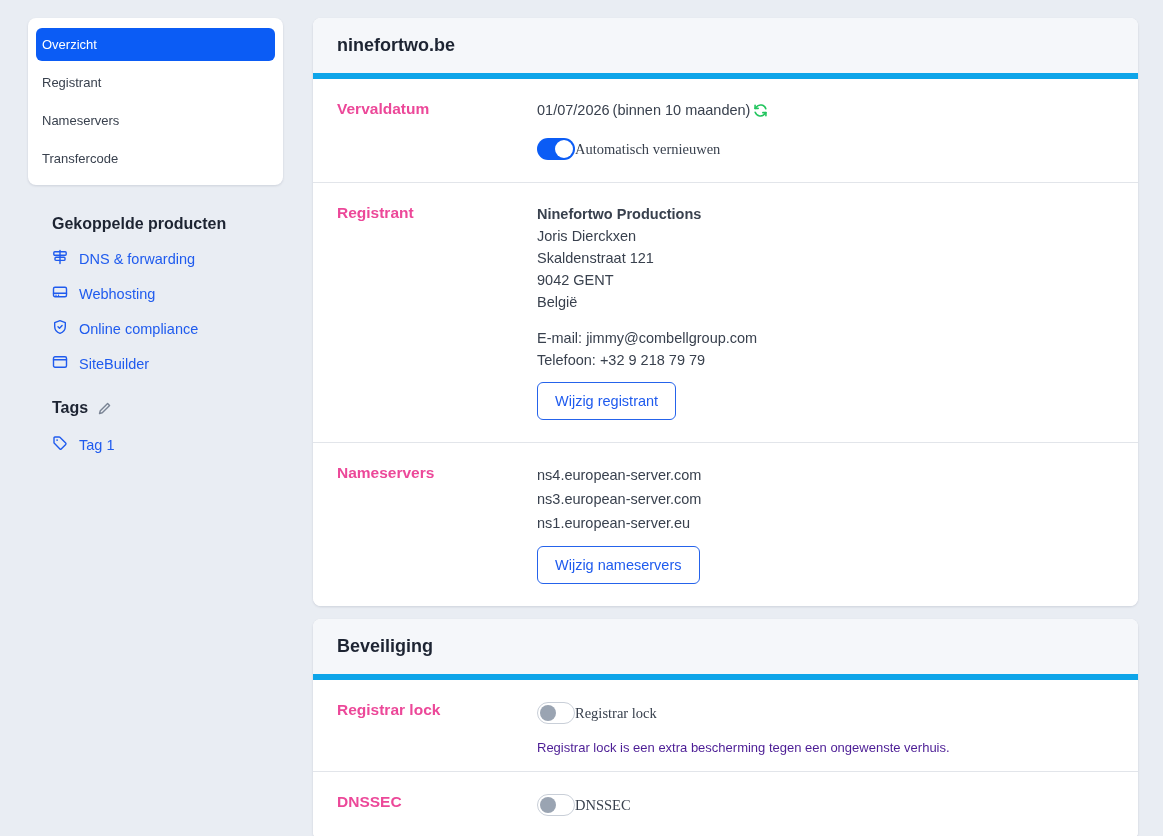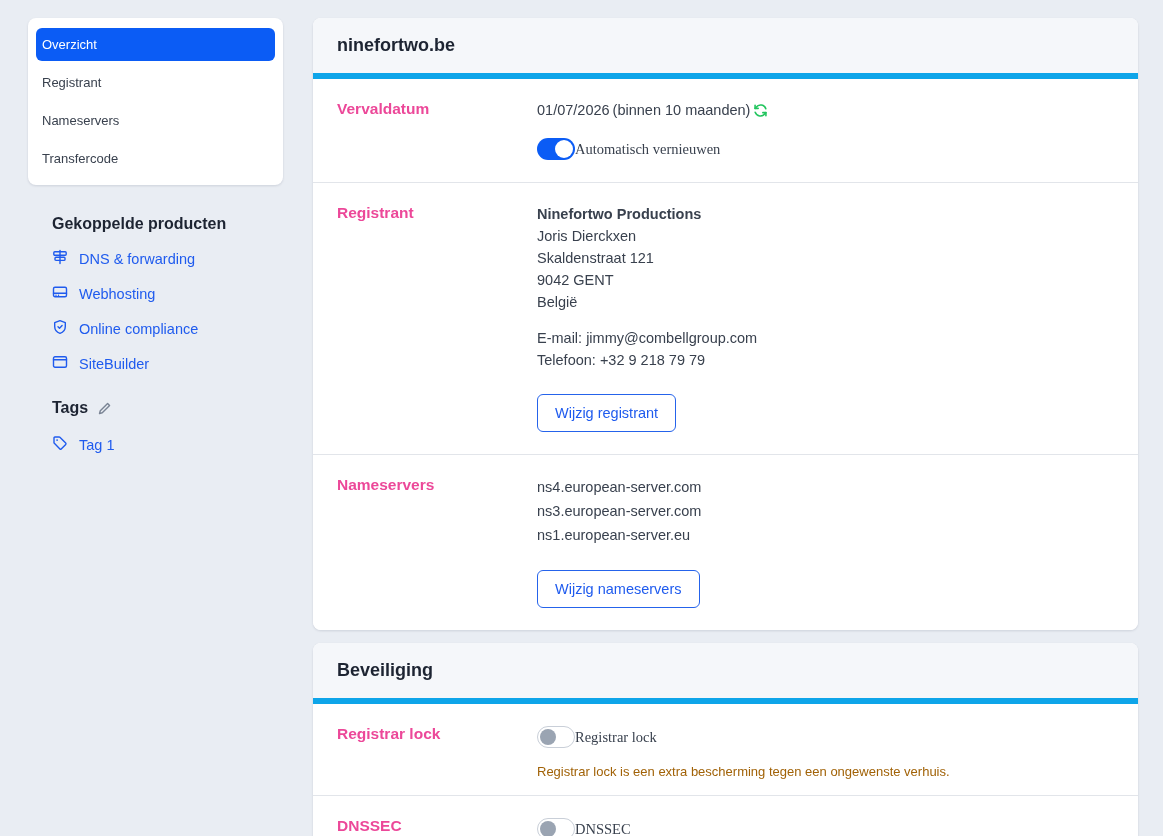--- a/index.html
+++ b/index.html
@@ -90,37 +90,37 @@
     content:""; position:absolute; top:1.5px; left:1.5px;
     width:16px; height:16px; border-radius:50%; background:#9aa4b2;
   }
 
   .addr-line { line-height:22px; }
   .addr-company { font-weight:bold; }
   .addr-gap { height:14px; }
 
   .btn-outline {
     display:inline-block;
-    margin-top:23px;
+    margin-top:11px;
     background:#ffffff;
     border:1px solid #2563eb;
     color:#1f5bee;
     font-size:14.5px;
     font-family:"Liberation Sans", sans-serif;
     border-radius:6px;
     padding:10px 17px;
     cursor:pointer;
   }
 
   .ns-line { line-height:24px; }
 
   .desc-line {
     margin-top:15px;
     font-size:13px;
-    color:#a16207;
+    color:#4c1d95;
     line-height:17px;
   }
 </style>
 </head>
 <body>
 
 <div class="layout">
 
   <div class="col-side">
 

